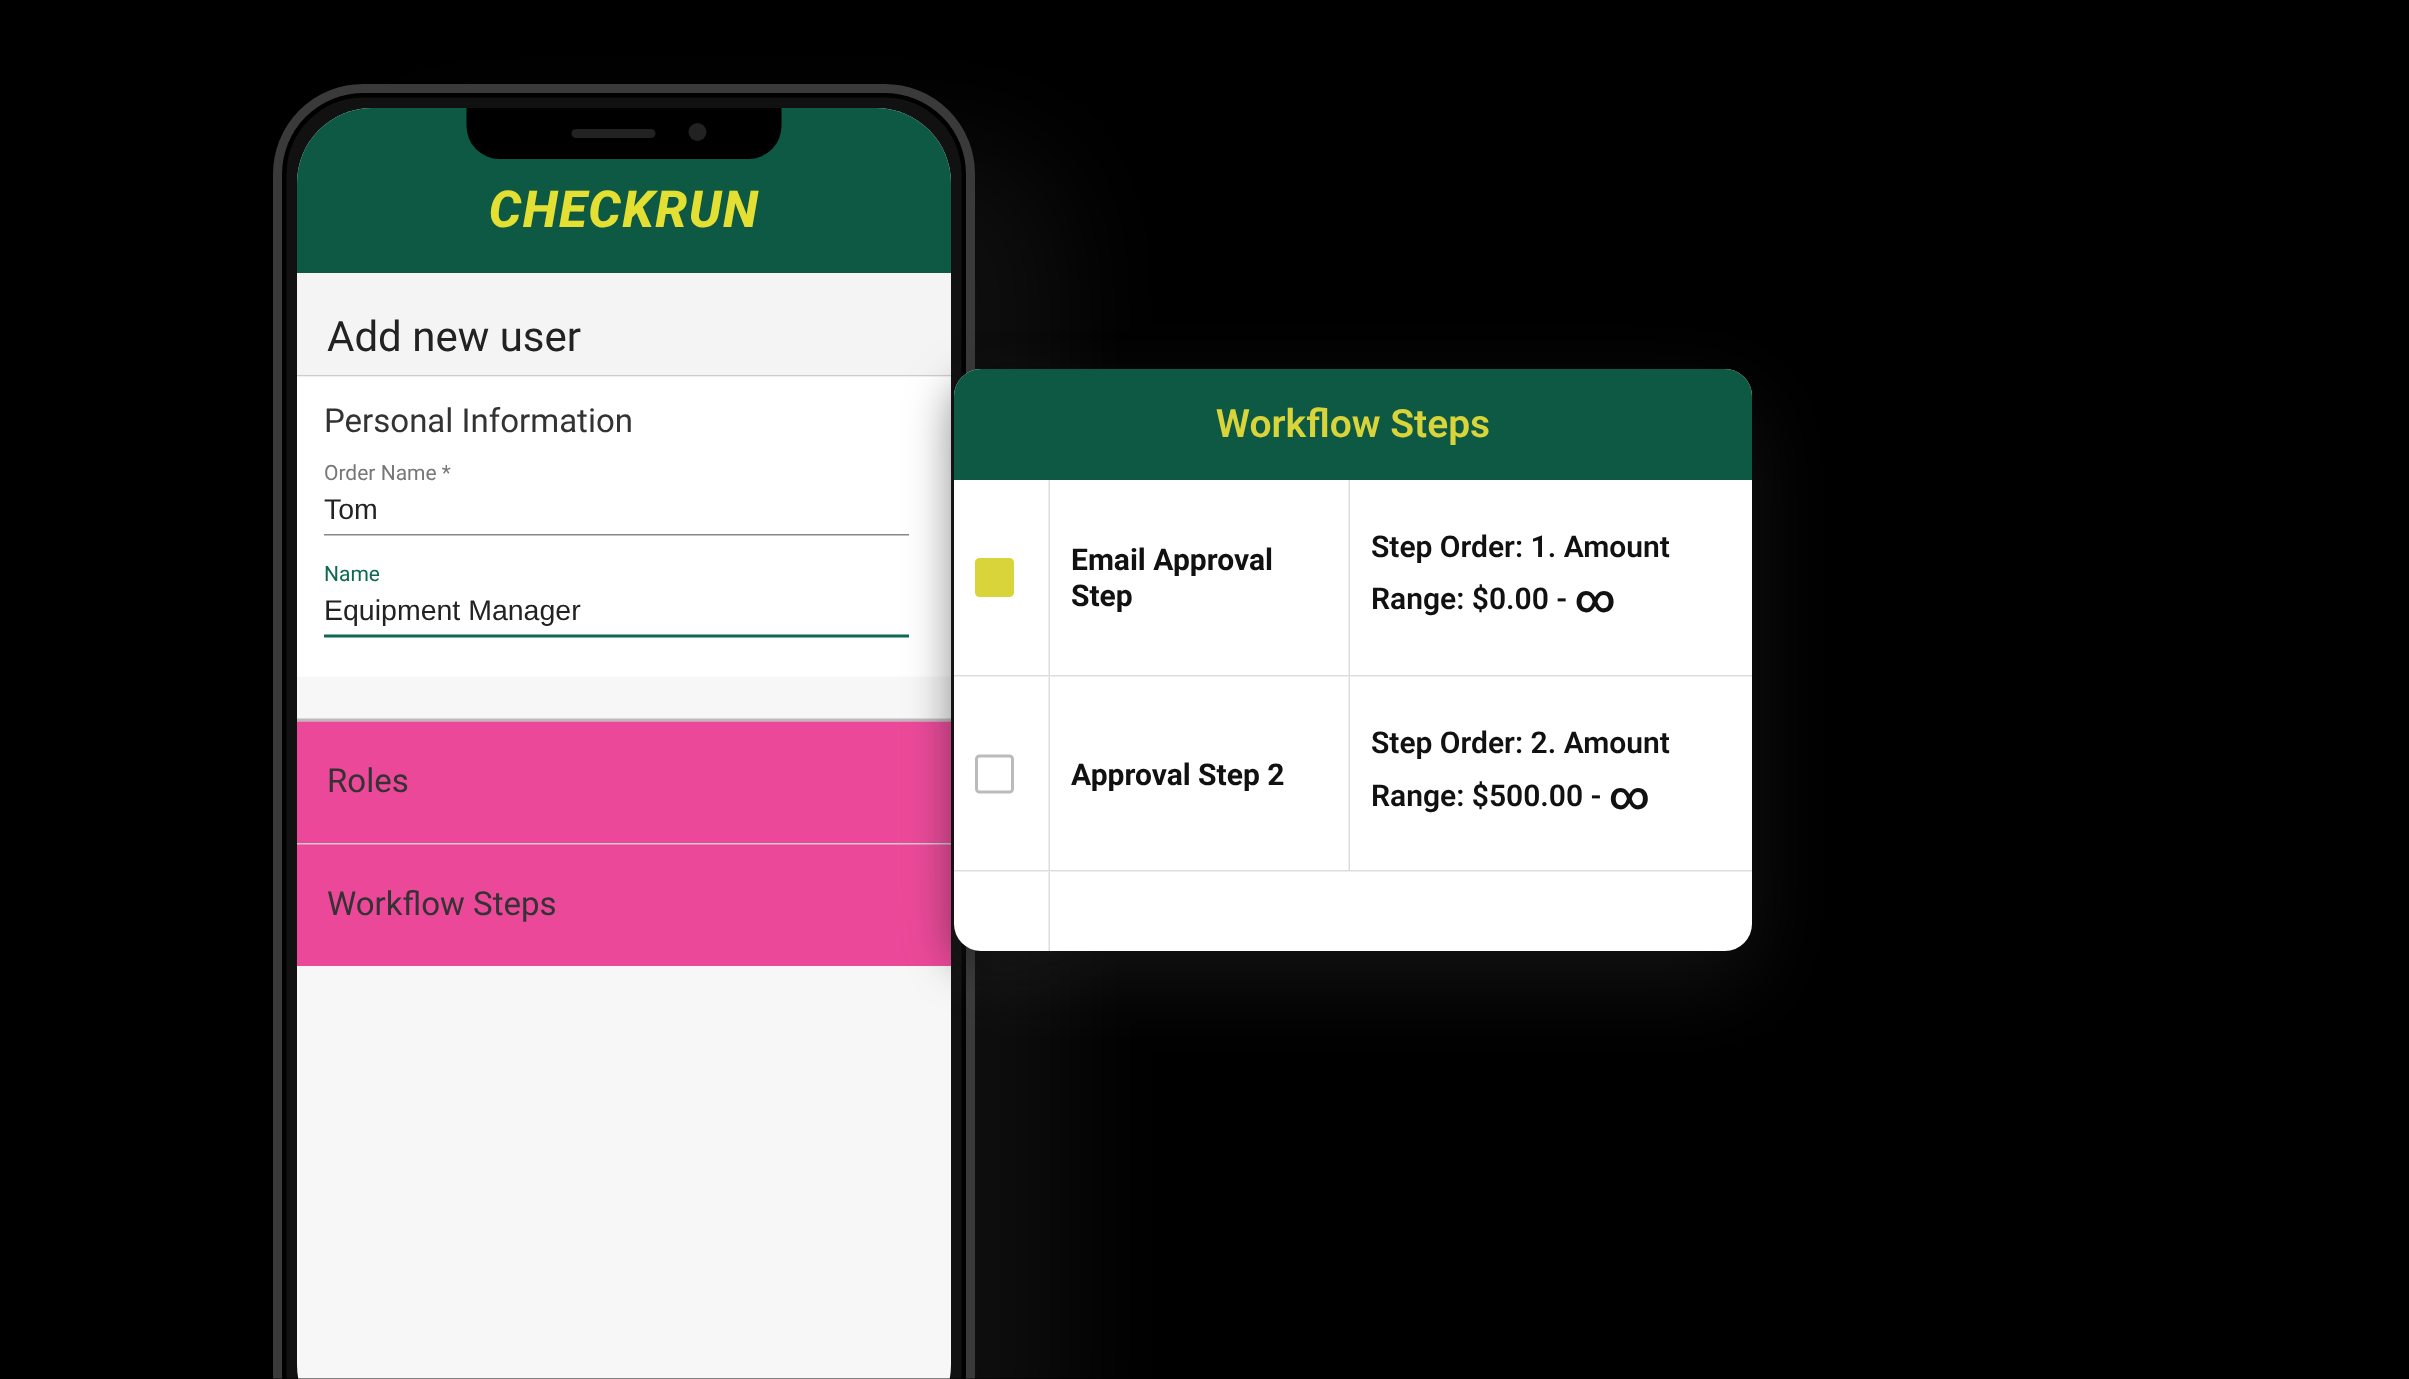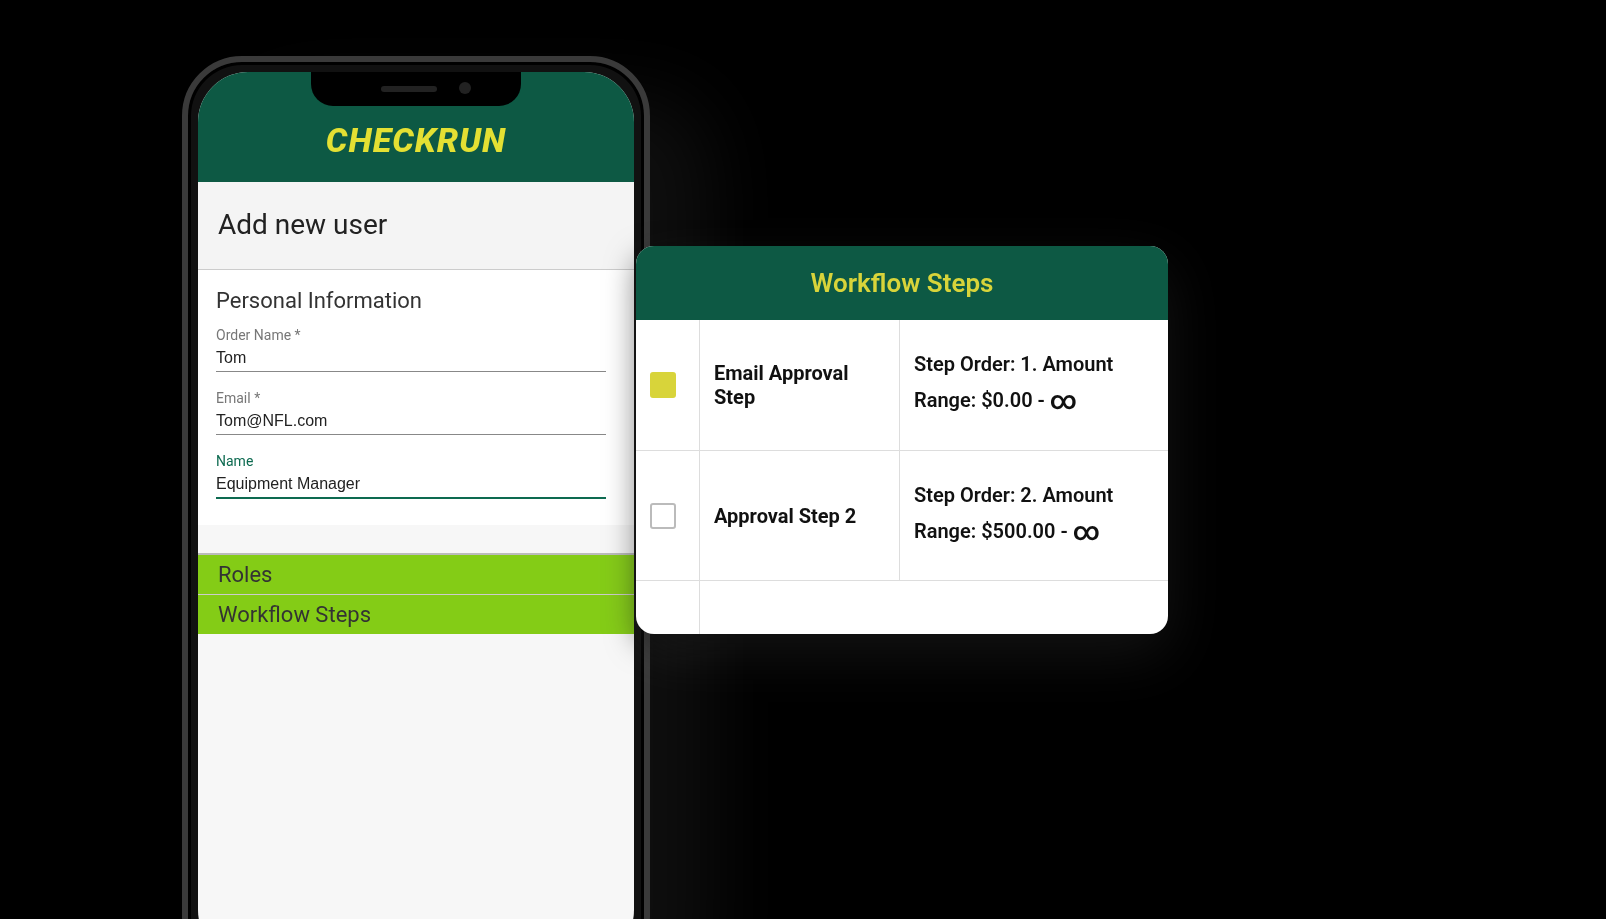--- a/index.html
+++ b/index.html
@@ -75,21 +75,21 @@
   .brand {
     color: #e4e033;
     font-weight: 800;
     font-style: italic;
     font-size: 34px;
     letter-spacing: 1px;
     margin-top: 44px;
   }
 
   .page-title {
-    padding: 26px 20px 28px 20px;
+    padding: 26px 20px 9px 20px;
     font-size: 28px;
     color: #222;
     border-bottom: 1px solid #ccc;
     background: #f4f4f4;
   }
 
   .section {
     padding: 18px 28px 8px 18px;
     background: #fff;
   }
@@ -103,35 +103,35 @@
   .field-label {
     font-size: 14px;
     color: #777;
   }
   .field-label.active { color: #0d6a50; }
   .field-input {
     width: 100%;
     border: none;
     border-bottom: 1px solid #888;
     background: transparent;
-    font-size: 16px;
+    font-size: 19px;
     padding: 6px 0 4px 0;
     color: #222;
     outline: none;
   }
   .field-input.active {
     border-bottom: 2px solid #0d6a50;
   }
 
   .list-row {
     border-top: 1px solid #ccc;
-    padding: 7px 20px;
+    padding: 28px 20px;
     font-size: 22px;
     color: #333;
-    background: #84cc16;
+    background: #ec4899;
   }
   .list-row:first-of-type { border-top: none; }
   .list-block {
     margin-top: 28px;
     border-top: 2px solid #bbb;
   }
 
   
   .card {
     position: absolute;
@@ -217,24 +217,20 @@
     <div class="page-title">Add new user</div>
 
     <div class="section">
       <div class="section-heading">Personal Information</div>
 
       <div class="field">
         <div class="field-label">Order Name *</div>
         <input class="field-input" value="Tom" style="">
       </div>
 
-      <div class="field">
-        <div class="field-label">Email *</div>
-        <input class="field-input" value="Tom@NFL.com" style="">
-      </div>
 
       <div class="field">
         <div class="field-label active">Name</div>
         <div style="position:relative;">
           <input class="field-input active" value="Equipment Manager" style="">
         </div>
       </div>
     </div>
 
     <div class="list-block">

